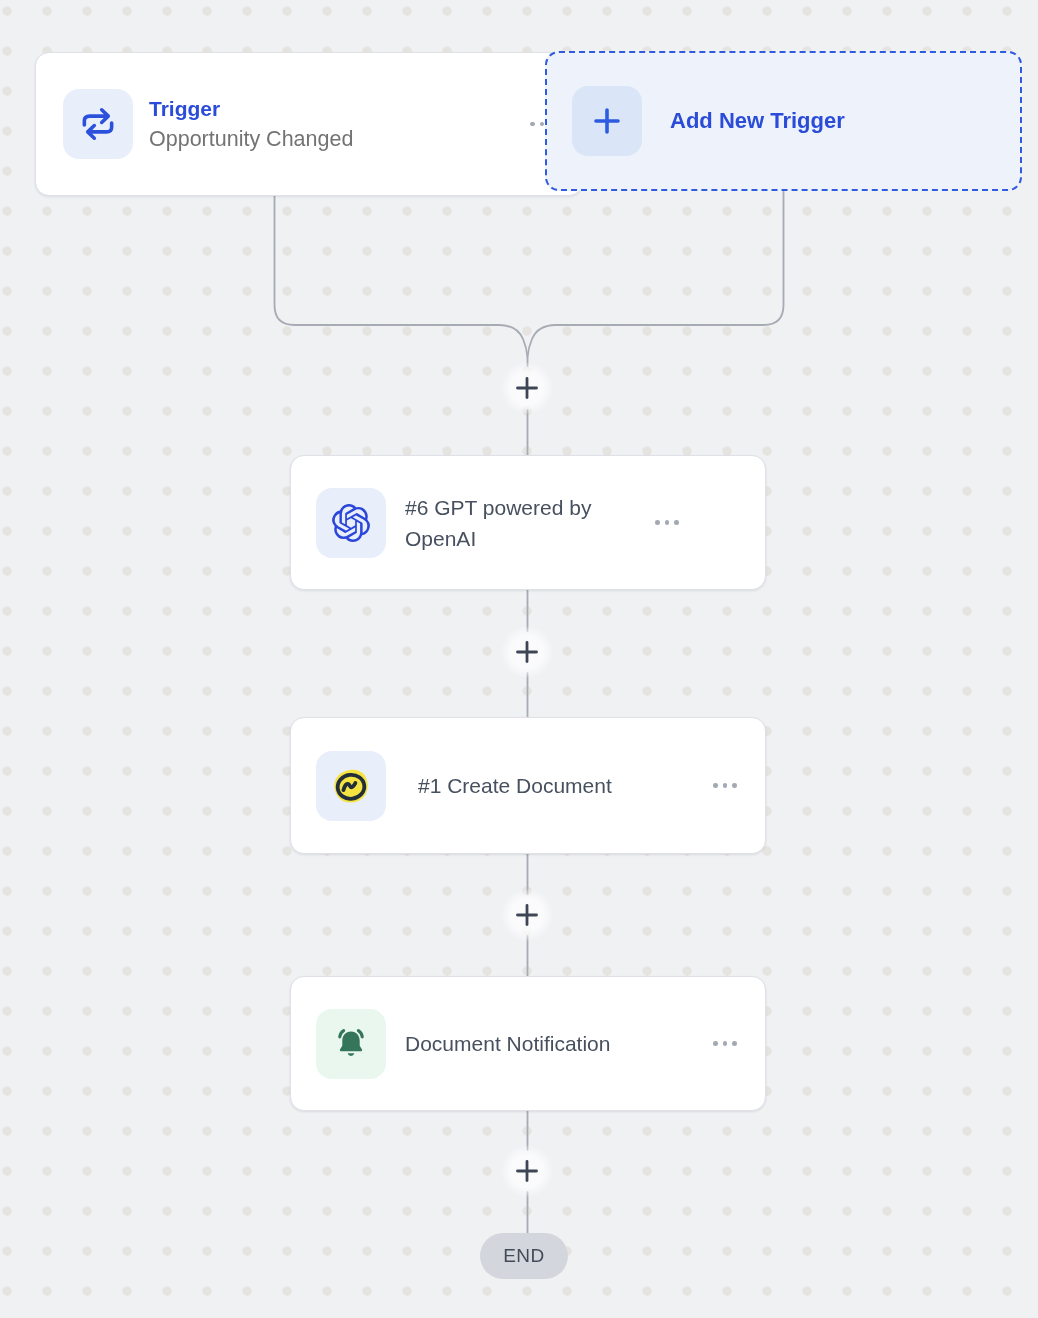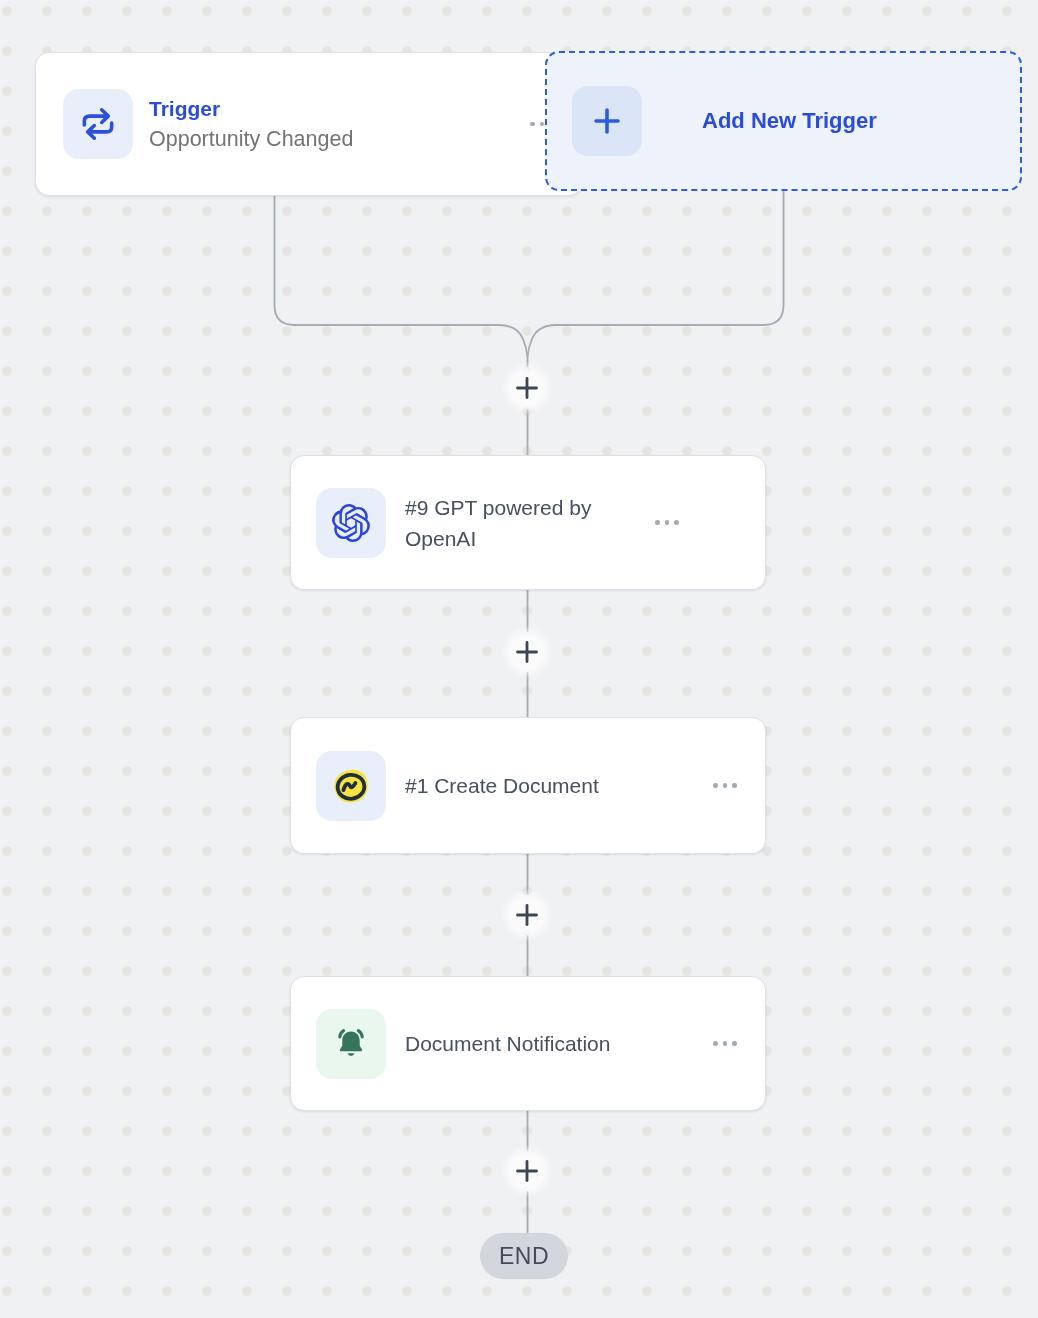--- a/index.html
+++ b/index.html
@@ -37,47 +37,47 @@
   .trigger-subtitle { color:#737373; font-size:21.5px; font-weight:400; line-height:31px; }
 
   
   .dots-menu { display:flex; gap:5px; align-items:center; cursor:pointer; padding:4px 0; }
   .dots-menu span { width:4.6px; height:4.6px; border-radius:50%; background:#A3A9B3; display:block; }
 
   
   .add-trigger-card {
     position:absolute; left:545px; top:51px; width:477px; height:140px;
     background:#EDF2FB; border:2px dashed #2E5BE0; border-radius:14px;
-    display:flex; align-items:center; padding:0 24px 0 25px; cursor:pointer;gap:32px;
+    display:flex; align-items:center; padding:0 24px 0 25px; cursor:pointer;
   }
   .plus-box { background:#DBE5F8; }
   .add-label { margin-left:28px; color:#2A4CD8; font-size:22px; font-weight:700; }
 
   
   .step-card { left:290px; width:476px; padding:0 28px 0 25px; }
   .step-gpt { top:455px; height:135px; }
-  .step-doc { top:717px; height:137px; }
+  .step-doc { top:717px; height:137px;gap:13px; }
   .step-notif { top:976px; height:135px; }
   .step-title { margin-left:19px; flex:1; color:#47505E; font-size:21px; font-weight:400; line-height:31px; }
   .step-gpt .step-title { max-width:250px; }
 
   
   .plus-node {
     position:absolute; width:52px; height:52px; margin:-26px 0 0 -26px;
     border-radius:50%; cursor:pointer;
     background:radial-gradient(circle, rgba(252,252,253,0.97) 0%, rgba(252,252,253,0.85) 45%, rgba(252,252,253,0) 72%);
     display:flex; align-items:center; justify-content:center;
   }
 
   
   .end-pill {
     position:absolute; left:480px; top:1233px; width:88px; height:46px;
     background:#D3D7DD; border-radius:23px;
     display:flex; align-items:center; justify-content:center;
-    color:#434B59; font-size:23px; font-weight:500; letter-spacing:0.5px;
+    color:#434B59; font-size:19px; font-weight:500; letter-spacing:0.5px;
   }
 </style>
 </head>
 <body>
 
 <div class="canvas">
 
   <svg class="connectors" width="1038" height="1318" viewBox="0 0 1038 1318">
     <g fill="none" stroke="#A7ABB3" stroke-width="1.8" stroke-linecap="round">
       <path d="M274.5 196 L274.5 305 Q274.5 325 294.5 325 L499 325 Q517 325 523 339 Q526.5 347 527.5 357 L527.5 366"></path>
@@ -128,21 +128,21 @@
         <path d="M2.5 12 L21.5 12"></path>
     </svg>
   </div>
 
   <div class="card step-card step-gpt">
     <div class="icon-box icon-lavender">
       <svg width="38" height="38" viewBox="0 0 24 24" fill="#2B47D9">
         <path d="M22.2819 9.8211a5.9847 5.9847 0 0 0-.5157-4.9108 6.0462 6.0462 0 0 0-6.5098-2.9A6.0651 6.0651 0 0 0 4.9807 4.1818a5.9847 5.9847 0 0 0-3.9977 2.9 6.0462 6.0462 0 0 0 .7427 7.0966 5.98 5.98 0 0 0 .511 4.9107 6.051 6.051 0 0 0 6.5146 2.9001A5.9847 5.9847 0 0 0 13.2599 24a6.0557 6.0557 0 0 0 5.7718-4.2058 5.9894 5.9894 0 0 0 3.9977-2.9001 6.0557 6.0557 0 0 0-.7475-7.073zM13.2599 22.4307a4.4755 4.4755 0 0 1-2.8764-1.0408l.1419-.0804 4.7783-2.7582a.7948.7948 0 0 0 .3927-.6813v-6.7369l2.02 1.1686a.071.071 0 0 1 .038.052v5.5826a4.504 4.504 0 0 1-4.4945 4.4944zm-9.6607-4.1254a4.4708 4.4708 0 0 1-.5346-3.0137l.142.0852 4.783 2.7582a.7712.7712 0 0 0 .7806 0l5.8428-3.3685v2.3324a.0804.0804 0 0 1-.0332.0615L9.74 19.9502a4.4992 4.4992 0 0 1-6.1408-1.6449zM2.3408 7.8956a4.485 4.485 0 0 1 2.3655-1.9728V11.6a.7664.7664 0 0 0 .3879.6765l5.8144 3.3543-2.0201 1.1685a.0757.0757 0 0 1-.071 0l-4.8303-2.7865A4.504 4.504 0 0 1 2.3408 7.8956zm16.5963 3.8558L13.1038 8.364 15.1192 7.2a.0757.0757 0 0 1 .071 0l4.8303 2.7913a4.4944 4.4944 0 0 1-.6765 8.1042v-5.6772a.79.79 0 0 0-.407-.667zm2.0107-3.0231l-.142-.0852-4.7735-2.7818a.7759.7759 0 0 0-.7854 0L9.409 9.2297V6.8974a.0662.0662 0 0 1 .0284-.0615l4.8303-2.7866a4.4992 4.4992 0 0 1 6.6802 4.66zM8.3065 12.863l-2.02-1.1638a.0804.0804 0 0 1-.038-.0567V6.0742a4.4992 4.4992 0 0 1 7.3757-3.4537l-.142.0805L8.704 5.459a.7948.7948 0 0 0-.3927.6813zm1.0976-2.3654l2.602-1.4998 2.6069 1.4998v2.9994l-2.5974 1.4997-2.6067-1.4997Z"></path>
       </svg>
     </div>
-    <div class="step-title">#9 GPT powered by OpenAI</div>
+    <div class="step-title">#6 GPT powered by OpenAI</div>
     <div class="dots-menu">
       <span></span>
         <span></span>
         <span></span>
     </div>
   </div>
 
   <div class="plus-node" style="left:527px; top:652px;">
     <svg width="24" height="24" viewBox="0 0 24 24" fill="none" stroke="#3E4655" stroke-width="2.8" stroke-linecap="round">
       <path d="M12 2.5 L12 21.5"></path>

